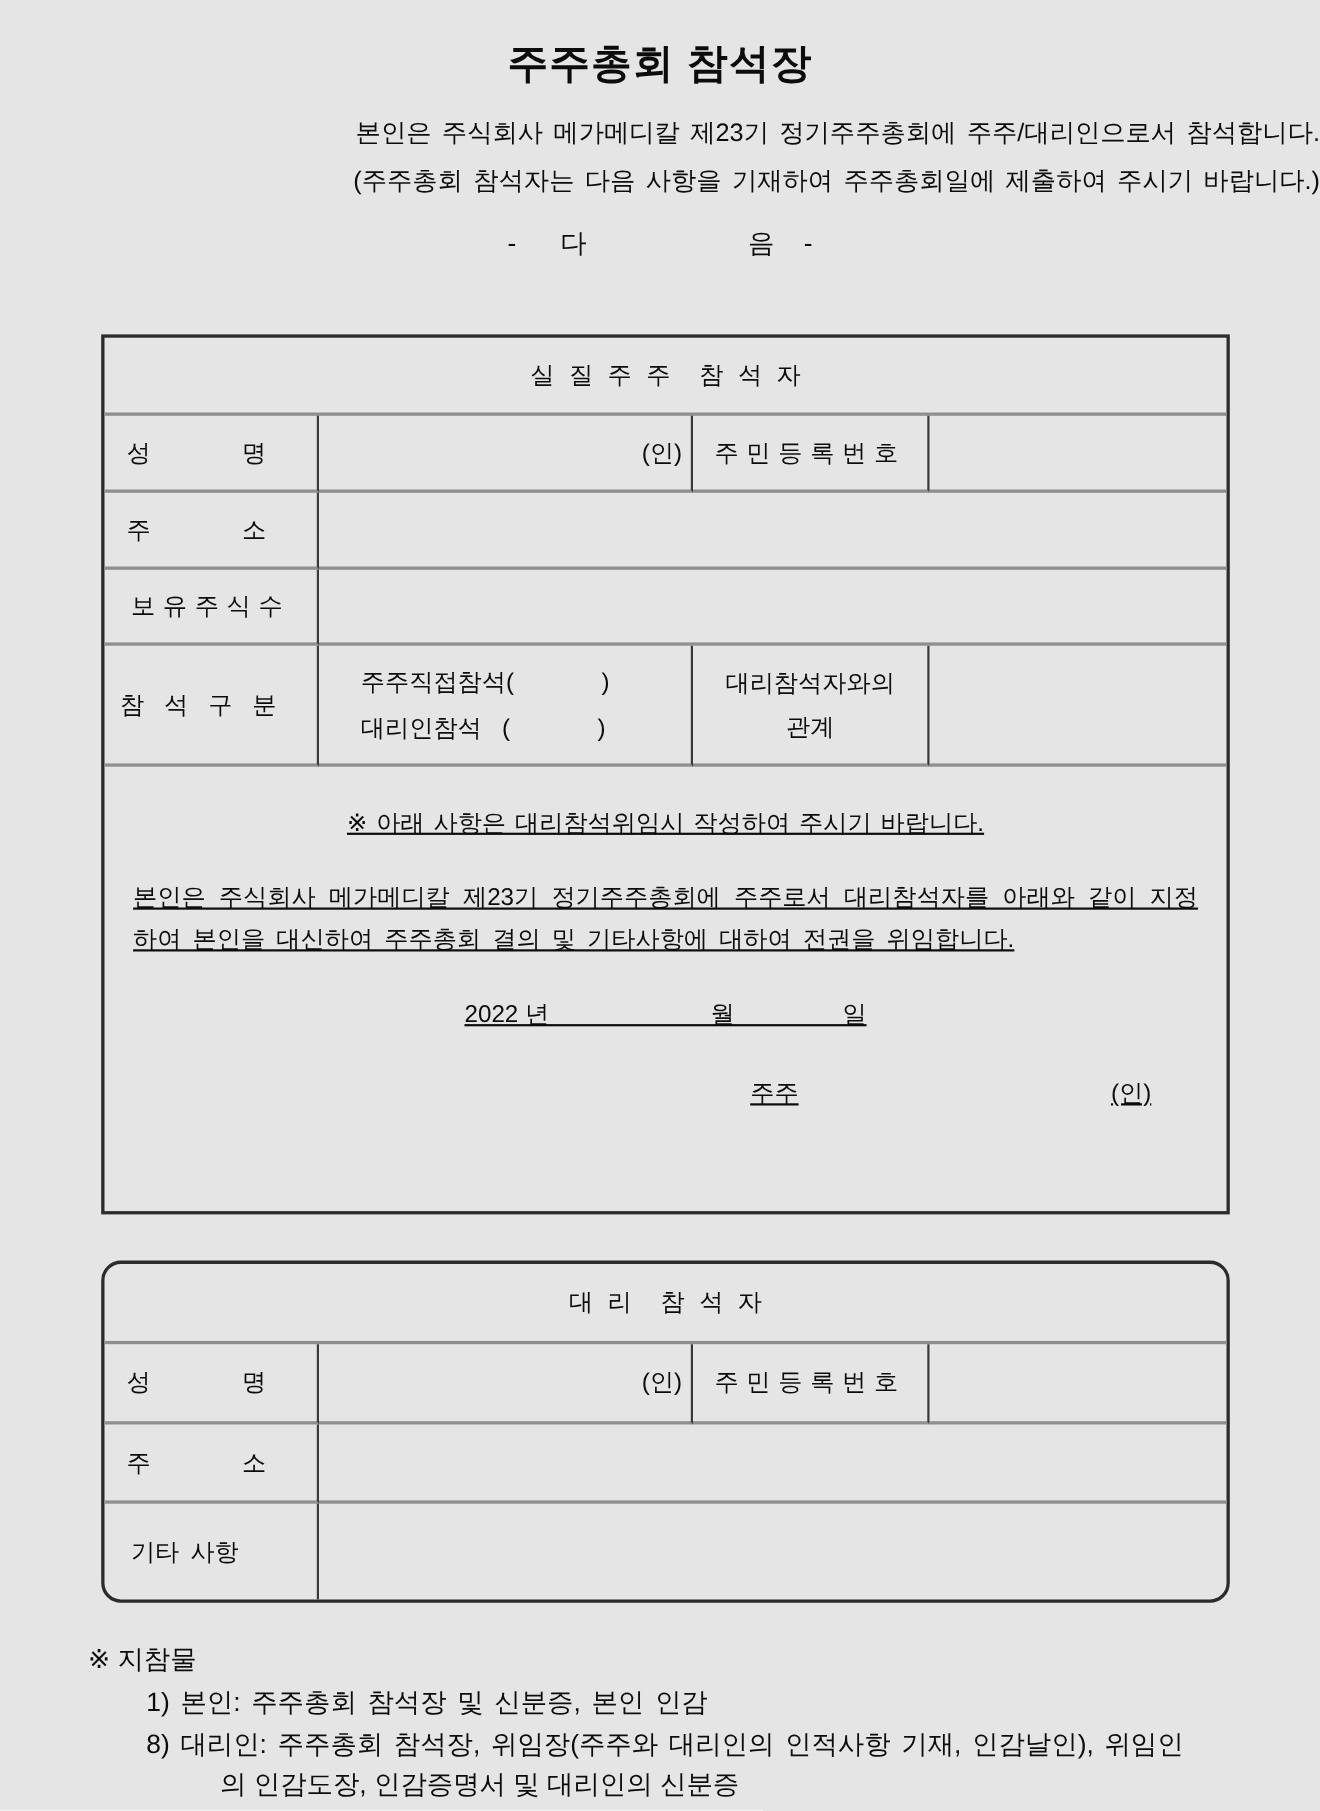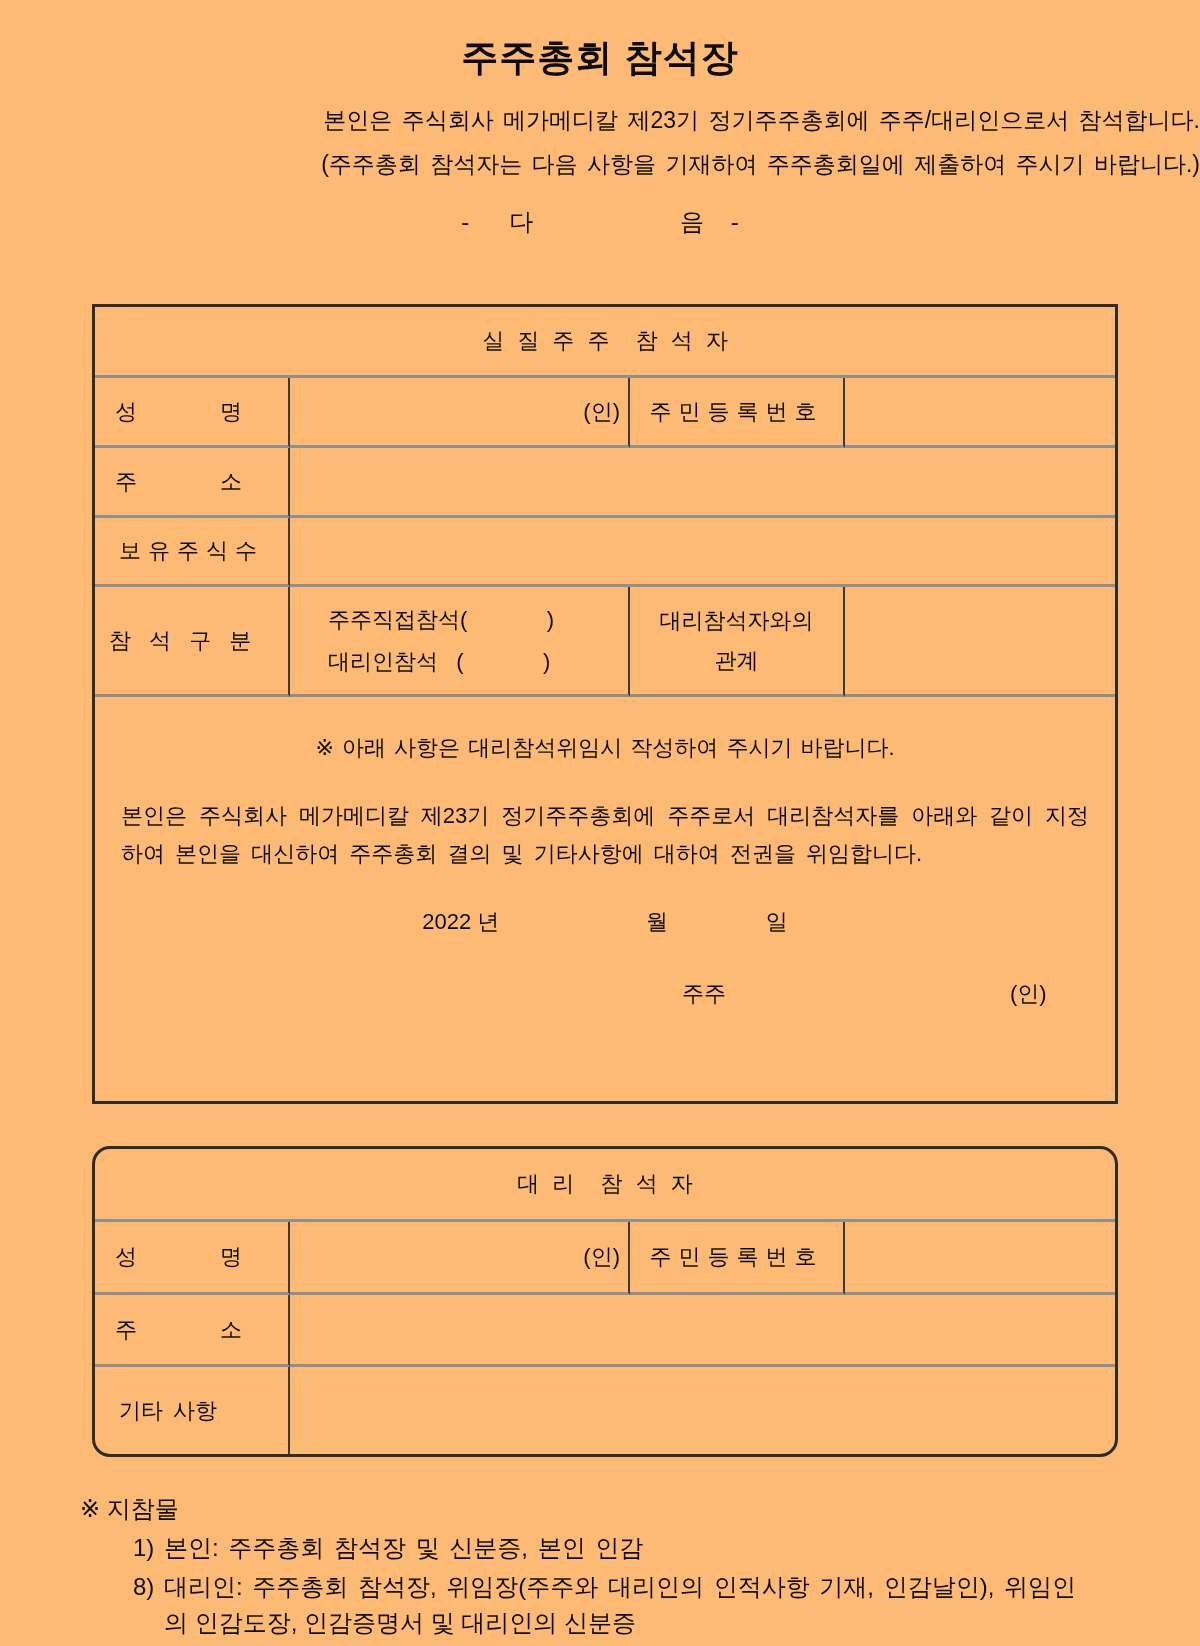--- a/index.html
+++ b/index.html
@@ -1,17 +1,17 @@
 <!DOCTYPE html>
 <html><head>
 <meta charset="utf-8">
 <style>
   html,body{margin:0;padding:0;background:#ffffff;}
   .page{
-    position:relative;width:1200px;height:1646px;background:#fdba74;
+    position:relative;width:1200px;height:1646px;background:#e5e5e5;
     font-family:"Liberation Sans","DejaVu Sans",sans-serif;color:#0c0c0c;overflow:hidden;
   }
   .title{margin:0;padding-top:34px;font-size:37px;font-weight:700;line-height:48px;
     text-align:center;letter-spacing:1px;}
   .intro{margin-top:16px;font-size:23px;line-height:44px;text-align:right;word-spacing:3px;}
   .intro div{white-space:nowrap;}
   .daum{margin-top:18px;font-size:24px;line-height:36px;text-align:center;white-space:pre;}
 
   table.form{margin-left:92px;width:1020px;table-layout:fixed;
     border-collapse:separate;border-spacing:0;border:3px solid #2c2c2c;font-size:22px;}
@@ -36,30 +36,30 @@
   .lbl{white-space:pre;text-align:left;}
   .lbl-two{word-spacing:77px;padding-left:20px;}
   .lbl-attend{word-spacing:12px;padding-left:14px;}
   .lbl-shares{letter-spacing:7px;padding-left:24px;}
   .lbl-etc{word-spacing:4px;padding-left:24px;}
   .seal{text-align:right;padding-right:8px;}
   .rrn{text-align:center;letter-spacing:7px;white-space:pre;}
   .opts{padding-left:38px;}
   .opt{white-space:pre;line-height:42px;}
   .rel{text-align:center;line-height:40px;}
-  .bigcell{vertical-align:top;}
+  .bigcell{vertical-align:top;text-decoration:underline;}
   .notice{margin-top:36px;text-align:center;word-spacing:2px;}
   .delg-par{margin:34px 26px 0 26px;text-align:justify;word-spacing:4px;line-height:38px;}
   .date-line{margin-top:34px;text-align:center;white-space:pre;}
   .sig-row{margin-top:42px;padding-left:587px;display:flex;gap:284px;white-space:pre;}
 
   .notes{margin-left:80px;margin-top:36px;font-size:24px;}
   .notes-h{line-height:32px;}
   .note{margin-top:6px;margin-left:53px;line-height:33px;word-spacing:3px;white-space:nowrap;}
-  .note-cont{margin-top:3px;margin-left:84px;line-height:33px;white-space:nowrap;}
+  .note-cont{margin-top:3px;margin-left:120px;line-height:33px;white-space:nowrap;}
 </style>
 </head>
 <body>
 
 <div class="page">
 
   <h1 class="title">주주총회 참석장</h1>
 
   <div class="intro">
     <div>본인은 주식회사 메가메디칼 제23기 정기주주총회에 주주/대리인으로서 참석합니다.</div>

